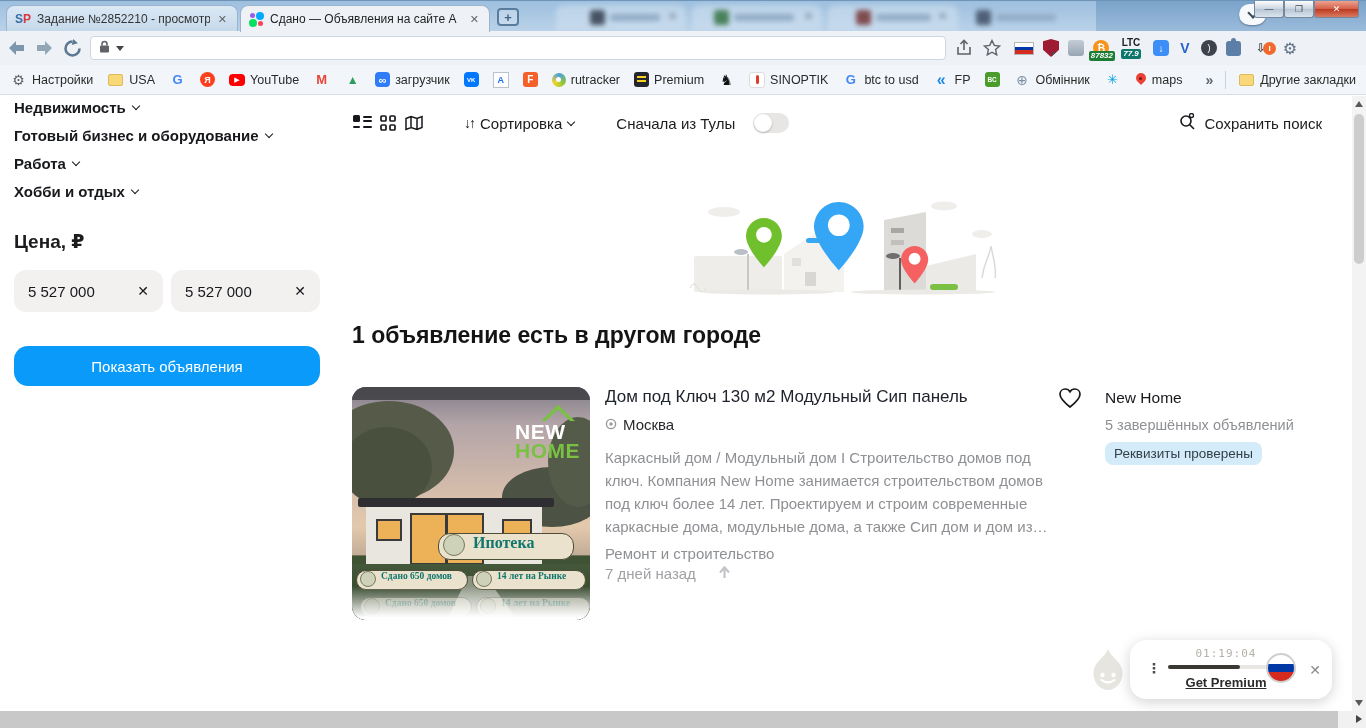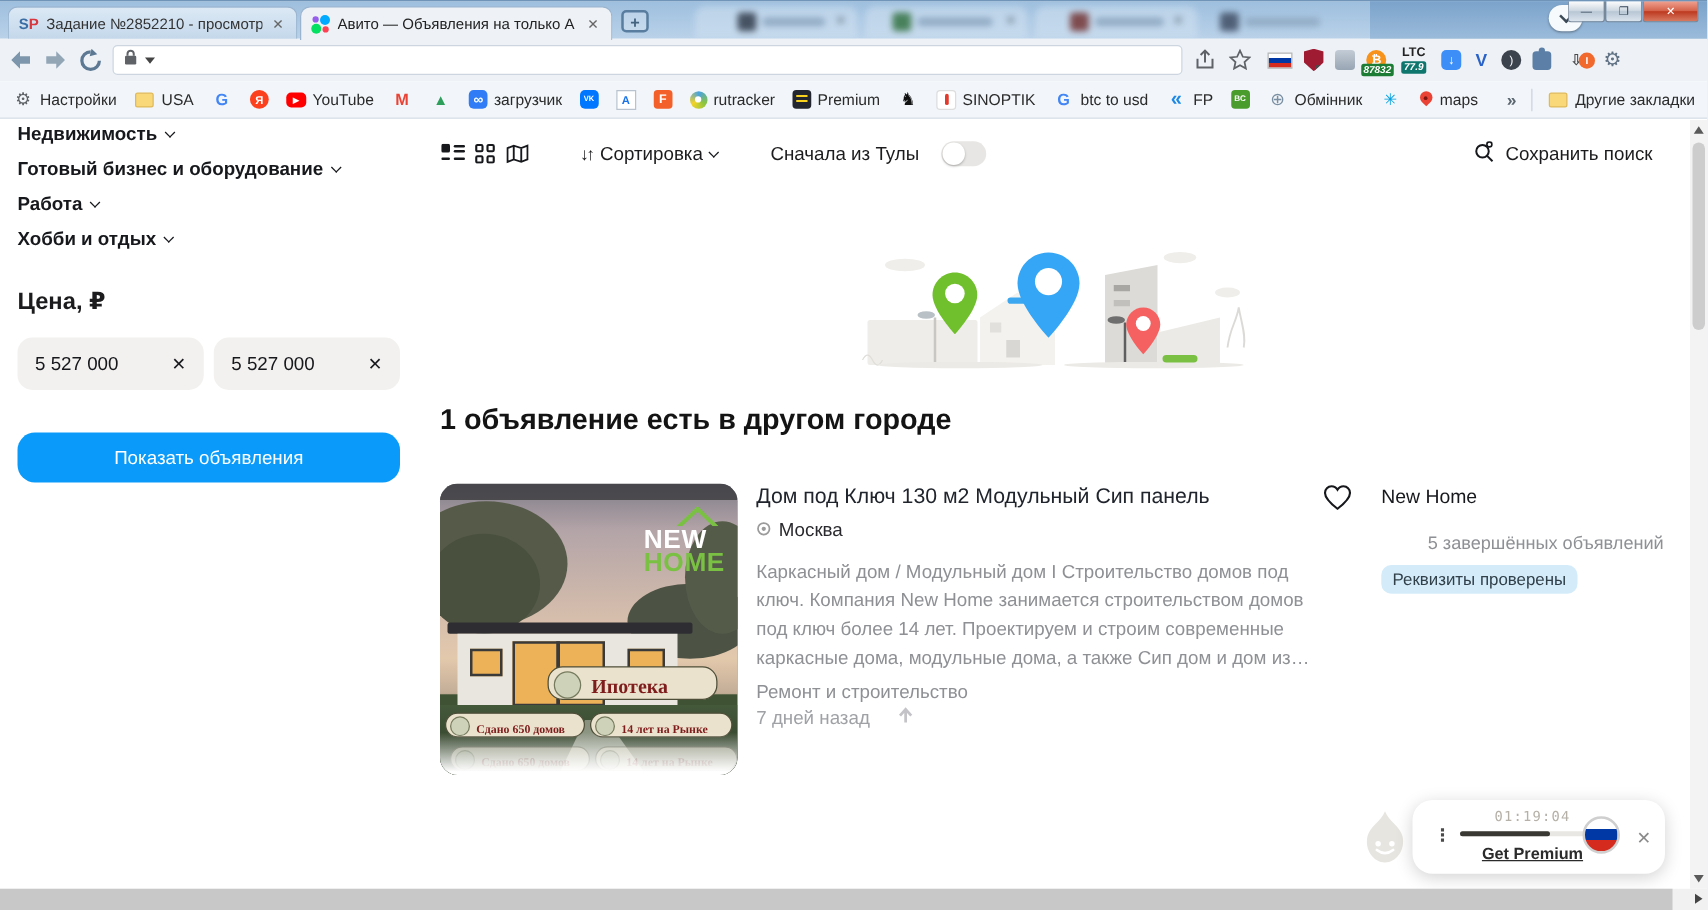--- a/index.html
+++ b/index.html
@@ -144,22 +144,22 @@
   .ci-house{position:absolute;left:14px;top:120px;width:176px;height:58px;background:#e9e5df;}
   .ci-roof{position:absolute;left:6px;top:111px;width:196px;height:9px;background:#2e2e32;border-radius:2px;}
   .ci-win{position:absolute;background:#edb258;border:2px solid #3a3a3a;box-sizing:border-box;}
   .ci-lawn{position:absolute;left:0;bottom:0;width:100%;height:56px;background:linear-gradient(180deg,#44583a,#2c3b25);}
   .ci-path{position:absolute;left:95px;bottom:0;width:70px;height:44px;background:linear-gradient(180deg,#9aa08f,#b9bdb0);
     clip-path:polygon(30% 0,55% 0,100% 100%,0 100%);opacity:.8;}
   .ci-logo{position:absolute;right:10px;top:18px;text-align:left;line-height:19px;font-weight:800;font-size:21px;letter-spacing:.5px;}
   .ci-logo .roof{display:block;width:34px;height:12px;border-top:4px solid #7ac143;transform:rotate(0);
     clip-path:polygon(0 100%,50% 0,100% 100%,86% 100%,50% 28%,14% 100%);background:#7ac143;margin-left:26px;margin-bottom:1px;}
   .ci-logo .l1{color:#fff;} .ci-logo .l2{color:#7ac143;}
-  .ci-badge{position:absolute;background:#eae2cc;border:1px solid #4e4e38;border-radius:12px;display:flex;align-items:flex-end;
-    font-family:"Liberation Serif","DejaVu Serif",serif;font-weight:700;color:#7f1d1d;box-sizing:border-box;}
+  .ci-badge{position:absolute;background:#eae2cc;border:1px solid #4e4e38;border-radius:12px;display:flex;align-items:flex-start;
+    font-family:"Liberation Serif","DejaVu Serif",serif;font-weight:700;color:#0f766e;box-sizing:border-box;}
   .ci-orn{border-radius:50%;background:#cdd2b8;border:1px solid #767b5e;flex:none;}
   .ci-b-main{left:86px;top:146px;width:136px;height:27px;padding:0 10px 0 4px;font-size:16px;gap:8px;}
   .ci-b-main .ci-orn{width:20px;height:20px;}
   .ci-b-sm{height:20px;font-size:9.5px;gap:5px;padding:0 6px 0 3px;border-radius:10px;}
   .ci-b-sm .ci-orn{width:14px;height:14px;}
   .ci-b-left{left:4px;top:183px;width:112px;}
   .ci-b-right{left:120px;top:183px;width:114px;}
   .ci-ghost{opacity:.5;}
   .ci-b-gleft{left:8px;top:210px;width:112px;}
   .ci-b-gright{left:124px;top:210px;width:114px;}
@@ -167,21 +167,21 @@
   .card-body{position:absolute;left:253px;top:0;width:450px;}
   .c-title{font-size:17px;font-weight:500;color:#20242c;}
   .c-price{margin-top:6px;font-size:17px;font-weight:700;color:#141414;}
   .c-loc{margin-top:9px;display:flex;align-items:center;gap:6px;font-size:15px;color:#2a2a2e;}
   .c-desc{margin-top:13px;font-size:15px;line-height:23px;color:#8e9094;}
   .c-cat{margin-top:7px;font-size:15px;color:#8e9094;}
   .c-date{margin-top:3px;font-size:15px;color:#9fa1a5;display:flex;align-items:center;gap:22px;}
   .c-fav{position:absolute;left:706px;top:0px;}
   .seller{position:absolute;left:753px;top:2px;width:226px;}
   .s-name{font-size:15.5px;color:#17181c;}
-  .s-stats{margin-top:20px;font-size:14.5px;color:#8e9094;text-align:right;}
+  .s-stats{margin-top:10px;font-size:14.5px;color:#8e9094;}
   .s-badge{margin-top:9px;display:inline-block;background:#d4ecfa;border-radius:8px;padding:4px 9px;font-size:13.5px;color:#32404a;}
   
   .flame{position:absolute;left:1090px;top:552px;}
   .premium{position:absolute;left:1130px;top:544px;width:202px;height:59px;background:#fff;border-radius:16px;
     box-shadow:0 3px 14px rgba(0,0,0,.18);}
   .p-dots{position:absolute;left:17px;top:20px;color:#4a4a4a;font-size:14px;font-weight:700;}
   .p-mid{position:absolute;left:38px;top:7px;width:116px;text-align:center;}
   .p-timer{font-family:"DejaVu Sans Mono",monospace;font-size:11px;color:#b5b0a8;letter-spacing:1px;}
   .p-bar{margin-top:5px;height:4px;border-radius:2px;background:#e9e7e3;position:relative;}
   .p-fill{position:absolute;left:0;top:0;height:4px;border-radius:2px;background:#3a3833;width:62%;}
@@ -213,21 +213,21 @@
       <span class="tab-close">✕</span>
     </div>
 
     <div class="tab tab-avito">
       <span class="fav-avito">
           <i class="a1"></i>
           <i class="a2"></i>
           <i class="a3"></i>
           <i class="a4"></i>
         </span>
-      <span class="tab-title">Авито — Объявления на только А</span>
+      <span class="tab-title">Сдано — Объявления на сайте А</span>
       <span class="tab-close">✕</span>
     </div>
 
     <div class="newtab-btn">+</div>
 
     <div class="ghost-tabs">
       <div class="gt" style="left:0;width:130px;"></div>
       <div class="blob" style="left:34px;"></div>
       <div class="bar" style="left:54px;width:50px;"></div>
       <div class="gx" style="left:112px;">✕</div>

